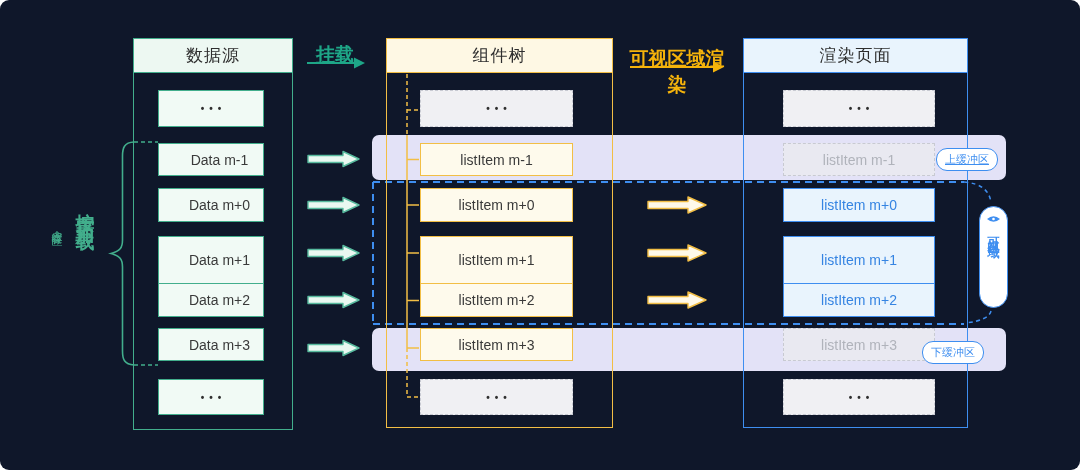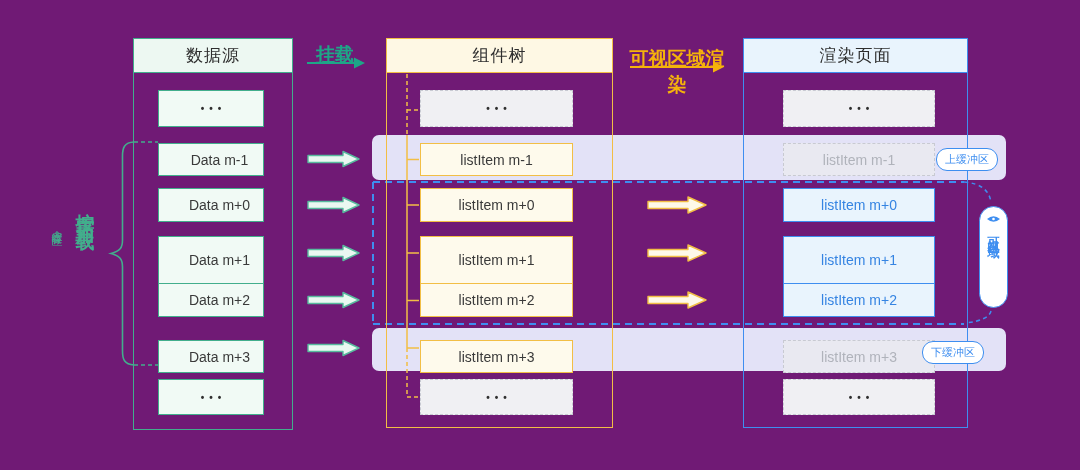--- a/index.html
+++ b/index.html
@@ -4,59 +4,59 @@
 <style>
   :root{
     --green:#42AE8C; --green-light:#F1FAF5; --green-head:#EDF8F2;
     --yellow:#F2BE45; --yellow-light:#FEFAEC; --yellow-head:#FEF8E4;
     --blue:#4A90E2; --blue-bright:#3E8EF0; --blue-light:#E9F4FD; --blue-head:#E9F4FD;
     --lavender:#E3E2F7; --amber:#F5B30B; --teal-text:#1EA687;
     --gray-border:#C8CAD2; --gray-bg:#F0F0F3; --gray-bg-band:#E9E9F1; --gray-text:#B0B3BB;
     --text-dark:#2E2E2E; --text-item:#3A3A3A; --blue-text:#3584E2;
   }
   html,body{margin:0;padding:0;background:#fff;}
-  #stage{position:relative;width:1080px;height:470px;background:#701a75;overflow:hidden;
-         font-family:"Liberation Sans","DejaVu Sans",sans-serif;}
+  #stage{position:relative;width:1080px;height:470px;background:#0f172a;overflow:hidden;
+         font-family:"Liberation Sans","DejaVu Sans",sans-serif;border-radius:9px;}
   .band{position:absolute;left:372px;width:634px;background:var(--lavender);border-radius:7px;z-index:1;}
   #band-top{top:135px;height:45px;}
   #band-bottom{top:328px;height:43px;}
   svg.overlay{position:absolute;left:0;top:0;z-index:2;pointer-events:none;}
   .column{position:absolute;top:38px;height:390px;box-sizing:border-box;background:transparent;z-index:3;}
   #col-source{left:133px;width:160px;height:392px;border:1.5px solid var(--green);}
   #col-tree{left:386px;width:227px;border:1.5px solid var(--yellow);}
   #col-page{left:743px;width:225px;border:1.5px solid var(--blue);}
   .col-header{height:33px;display:flex;align-items:center;justify-content:center;
               font-size:17px;color:var(--text-dark);letter-spacing:1px;}
   #col-source .col-header{background:var(--green-head);border-bottom:1.5px solid var(--green);}
   #col-tree .col-header{background:var(--yellow-head);border-bottom:1.5px solid var(--yellow);}
   #col-page .col-header{background:var(--blue-head);border-bottom:1.5px solid var(--blue);}
   .box{position:absolute;height:33px;box-sizing:border-box;display:flex;align-items:center;
        justify-content:center;font-size:14px;z-index:4;}
   .c-src{left:158px;width:106px;padding-left:17px;}
   .c-tree{left:420px;width:153px;}
   .c-page{left:783px;width:152px;}
   .r0{top:90px;height:37px;} .r1{top:143px;} .r2{top:188px;height:34px;} .r3{top:236px;height:48px;}
-  .r4{top:283px;height:34px;} .r5{top:340px;} .r6{top:379px;height:36px;}
+  .r4{top:283px;height:34px;} .r5{top:328px;} .r6{top:379px;height:36px;}
   .src-item{background:var(--green-light);border:1.5px solid var(--green);color:var(--text-item);}
   .tree-item{background:var(--yellow-light);border:1.5px solid var(--yellow);color:var(--text-item);}
   .page-item{background:var(--blue-light);border:1.5px solid var(--blue);color:var(--blue-text);}
   .gray-item{background:var(--gray-bg);border:1.5px dashed var(--gray-border);color:var(--gray-text);}
   .on-band{background:var(--gray-bg-band);}
   .dots{font-size:10px;font-weight:700;letter-spacing:5px;padding-left:5px;color:var(--text-dark);}
   .gray-item.dots{color:var(--text-dark);}
   .flow-label{position:absolute;font-size:19px;font-weight:700;text-align:center;z-index:5;}
   #mount-label{left:303px;top:42px;width:64px;color:var(--teal-text);}
   #render-label{left:627px;top:46px;width:100px;color:var(--amber);}
   .vtext{writing-mode:vertical-rl;text-orientation:upright;position:absolute;z-index:5;}
   #load-on-demand{left:72px;top:197px;font-size:19px;font-weight:700;color:var(--green);letter-spacing:6px;}
   #buffer-included{left:49px;top:221px;font-size:11px;color:var(--green);letter-spacing:2px;}
   .pill{position:absolute;height:21px;padding:0 8px;background:#fff;border:1.3px solid var(--blue-bright);
         border-radius:11px;display:flex;align-items:center;justify-content:center;
         font-size:11px;color:var(--blue-bright);z-index:6;white-space:nowrap;}
-  #pill-upper{left:936px;top:148px;}
+  #pill-upper{left:936px;top:148px;text-decoration:underline;}
   #pill-lower{left:922px;top:341px;}
   #capsule{position:absolute;left:979px;top:206px;width:29px;height:102px;background:#fff;
            border:1.5px solid var(--blue-bright);border-radius:15px;box-sizing:border-box;
            display:flex;flex-direction:column;align-items:center;padding-top:7px;gap:3px;z-index:6;}
   #capsule .cap-text{writing-mode:vertical-rl;text-orientation:upright;font-size:12px;font-weight:700;
            color:var(--blue-bright);letter-spacing:3px;line-height:1;}
 </style>
 </head>
 <body>
 

